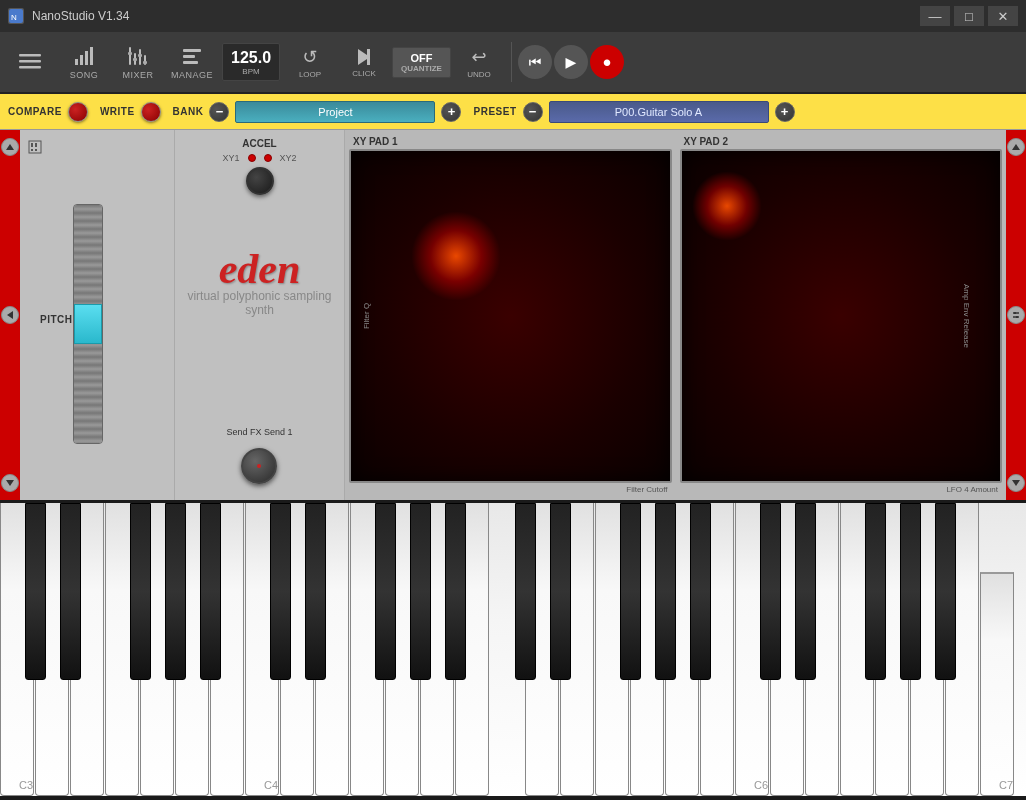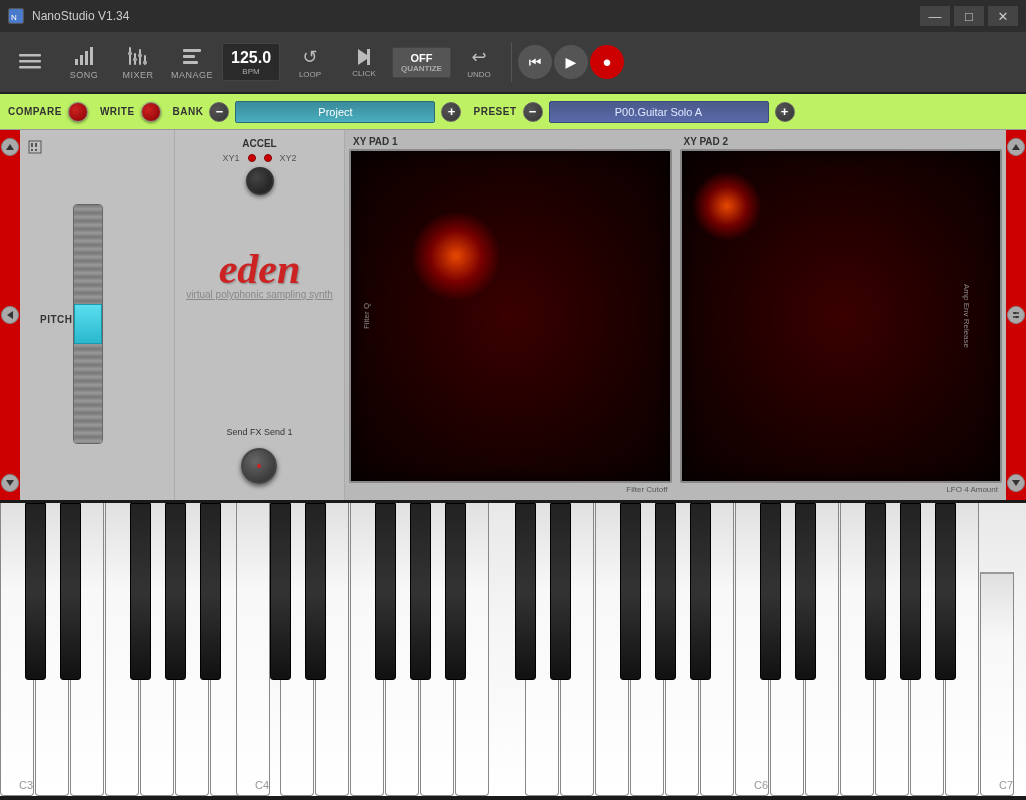--- a/index.html
+++ b/index.html
@@ -70,21 +70,21 @@
     .transport-btn.record { background: #c00; color: #fff; width: 34px; height: 34px; }
 
     
     .main-area {
       width: 100%; background: #b0b0b0;
       display: flex; flex-direction: column;
     }
 
     
     .controls-row {
-      height: 36px; background: #bef264; display: flex; align-items: center;
+      height: 36px; background: #fde047; display: flex; align-items: center;
       padding: 0 8px; gap: 12px; border-bottom: 1px solid #999;
     }
     .control-group { display: flex; align-items: center; gap: 6px; }
     .control-label { font-size: 10px; color: #333; font-weight: bold; letter-spacing: 0.5px; }
     .round-btn {
       width: 20px; height: 20px; border-radius: 50%; border: 1px solid #888;
       background: radial-gradient(circle at 35% 35%, #cc2222, #880000);
       cursor: pointer; box-shadow: 0 1px 3px rgba(0,0,0,0.5);
     }
     .bank-btn {
@@ -172,21 +172,21 @@
     }
 
     .eden-logo {
       margin-top: 50px; text-align: center;
     }
     .eden-text {
       font-size: 42px; font-style: italic; font-weight: bold;
       color: #cc2222; font-family: Georgia, serif;
       text-shadow: 1px 1px 2px rgba(0,0,0,0.3);
     }
-    .eden-subtitle { font-size: 10px; color: #888; margin-top: -4px; text-decoration: underline; }
+    .eden-subtitle { font-size: 12px; color: #888; margin-top: -4px; }
 
     .send-fx-section {
       margin-top: auto; margin-bottom: 16px; display: flex; flex-direction: column;
       align-items: center; gap: 11px;
     }
     .send-fx-label { font-size: 9px; color: #333; }
     .send-fx-knob {
       width: 36px; height: 36px; border-radius: 50%;
       background: radial-gradient(circle at 38% 35%, #666, #2a2a2a);
       border: 2px solid #444; position: relative;
@@ -536,21 +536,21 @@
       <div class="white-key" style="left: 35px; width: 34px; height: 296px;"></div>
       <div class="black-key" style="left: 60px; width: 21px; height: 177px;"></div>
       <div class="white-key" style="left: 70px; width: 34px; height: 296px;"></div>
       <div class="white-key" style="left: 105px; width: 34px; height: 296px;"></div>
       <div class="black-key" style="left: 130px; width: 21px; height: 177px;"></div>
       <div class="white-key" style="left: 140px; width: 34px; height: 296px;"></div>
       <div class="black-key" style="left: 165px; width: 21px; height: 177px;"></div>
       <div class="white-key" style="left: 175px; width: 34px; height: 296px;"></div>
       <div class="black-key" style="left: 200px; width: 21px; height: 177px;"></div>
       <div class="white-key" style="left: 210px; width: 34px; height: 296px;"></div>
-      <div class="white-key" style="left: 236px; width: 34px; height: 296px;">
+      <div class="white-key" style="left: 245px; width: 34px; height: 296px;">
         <div class="note-label" style="color: rgb(153, 153, 153); font-size: 11px;">C4</div>
       </div>
       <div class="black-key" style="left: 270px; width: 21px; height: 177px;"></div>
       <div class="white-key" style="left: 280px; width: 34px; height: 296px;"></div>
       <div class="black-key" style="left: 305px; width: 21px; height: 177px;"></div>
       <div class="white-key" style="left: 315px; width: 34px; height: 296px;"></div>
       <div class="white-key" style="left: 350px; width: 34px; height: 296px;"></div>
       <div class="black-key" style="left: 375px; width: 21px; height: 177px;"></div>
       <div class="white-key" style="left: 385px; width: 34px; height: 296px;"></div>
       <div class="black-key" style="left: 410px; width: 21px; height: 177px;"></div>

